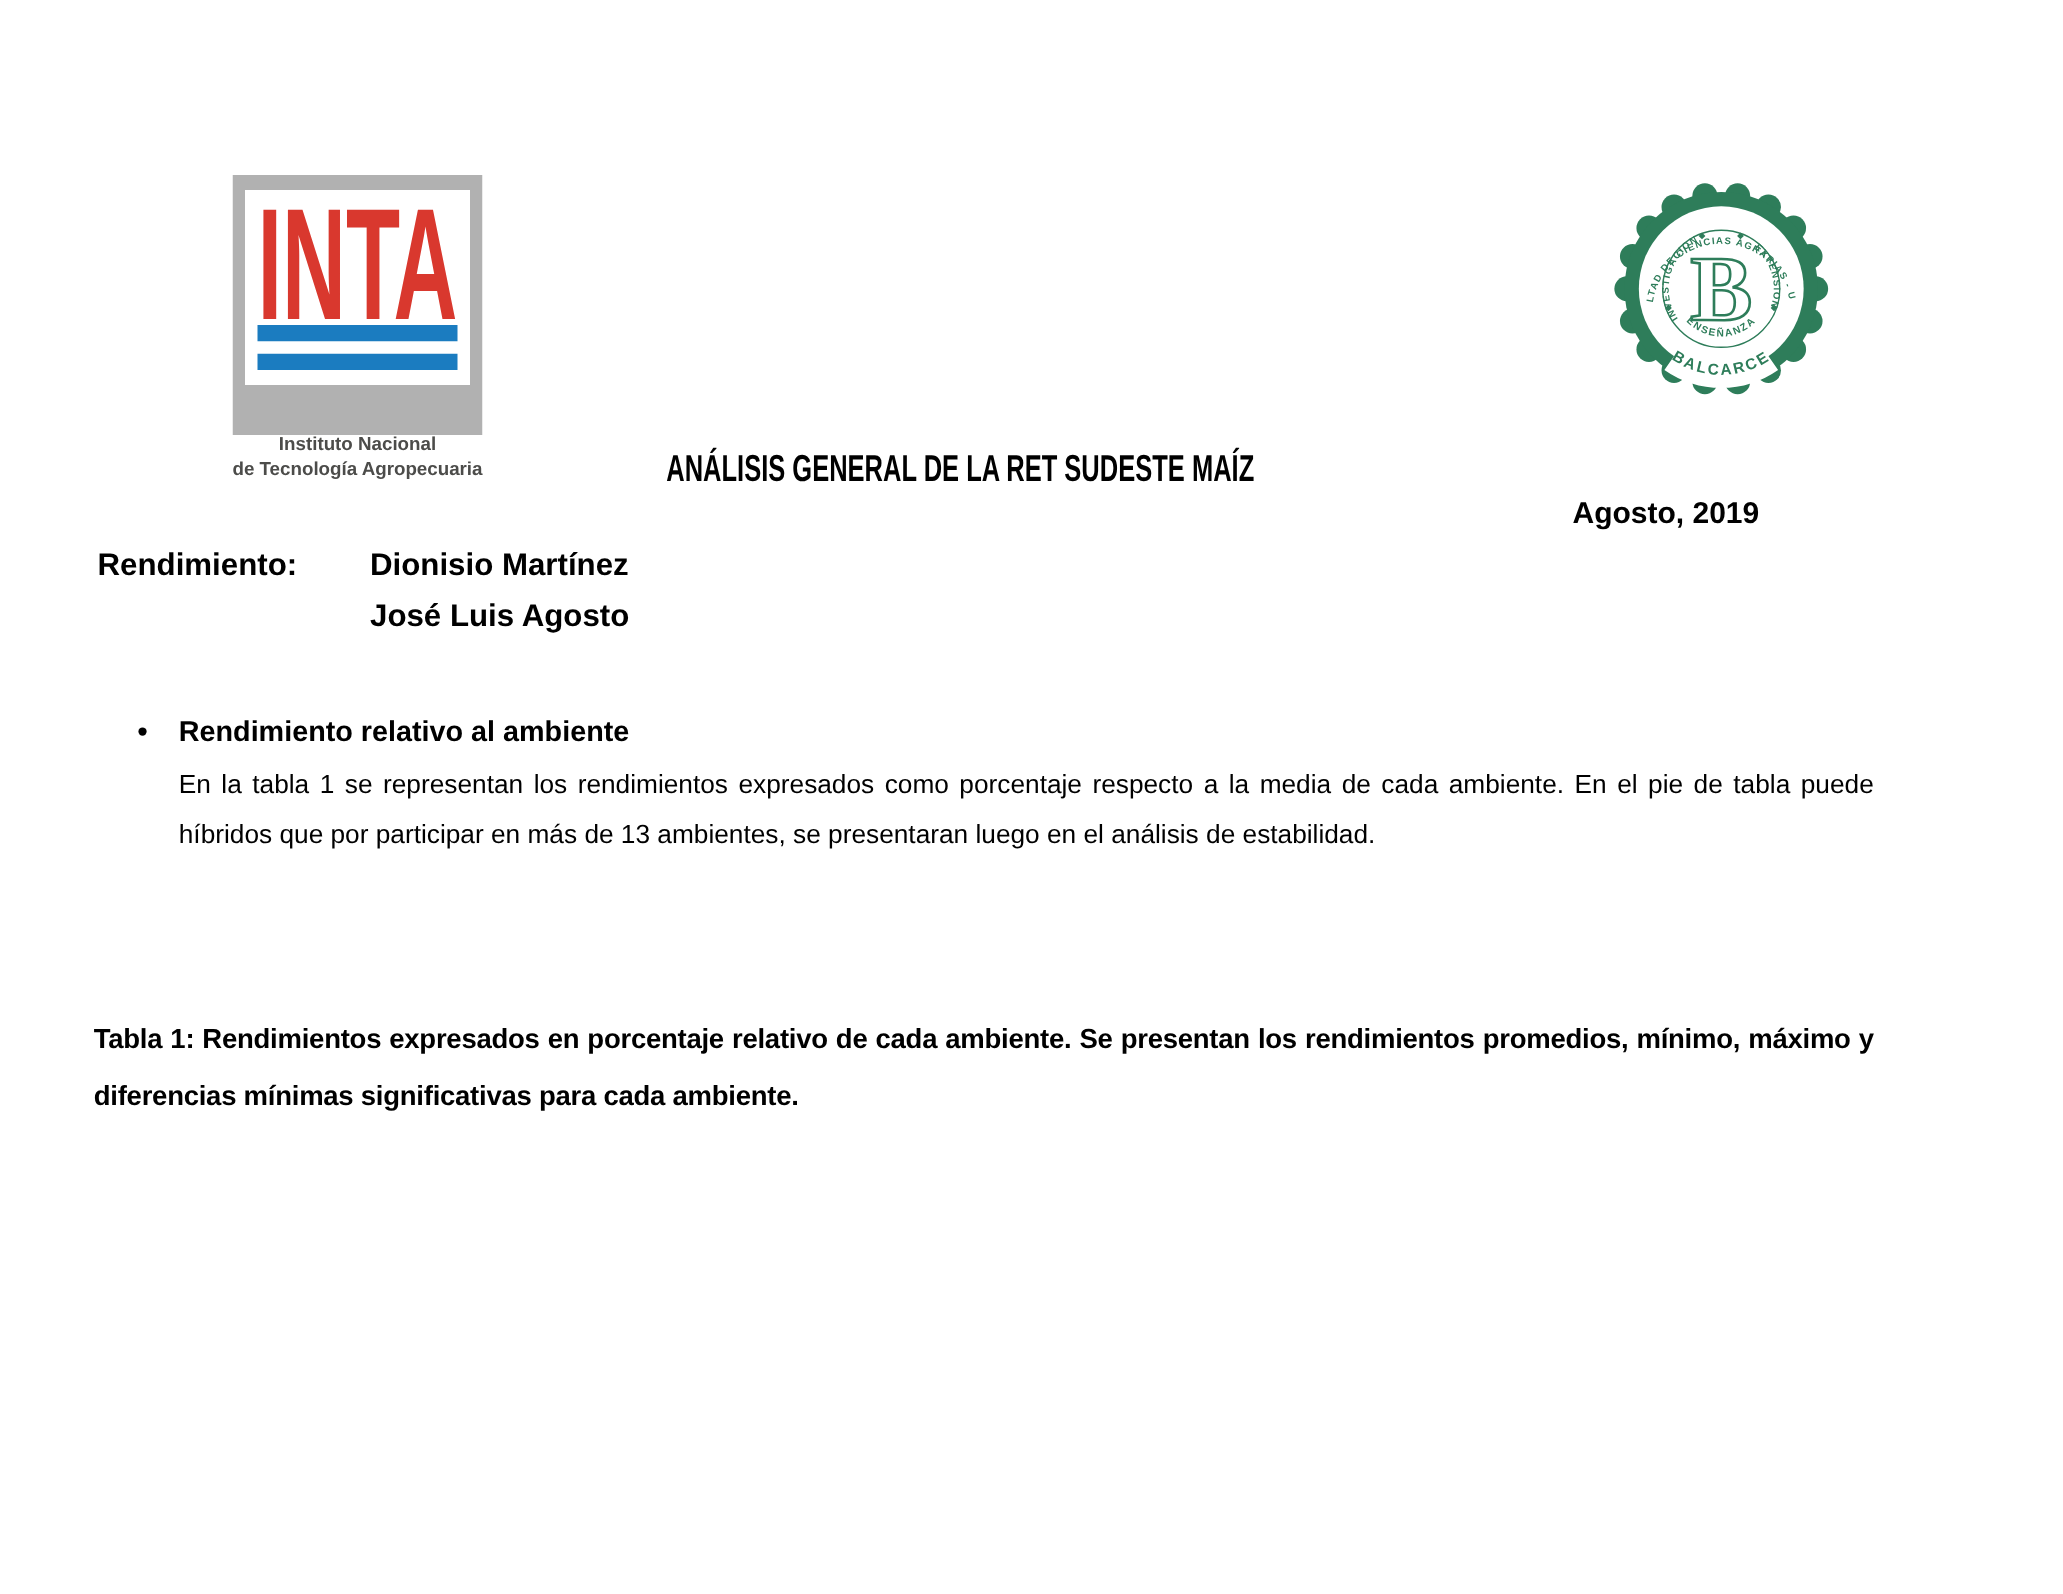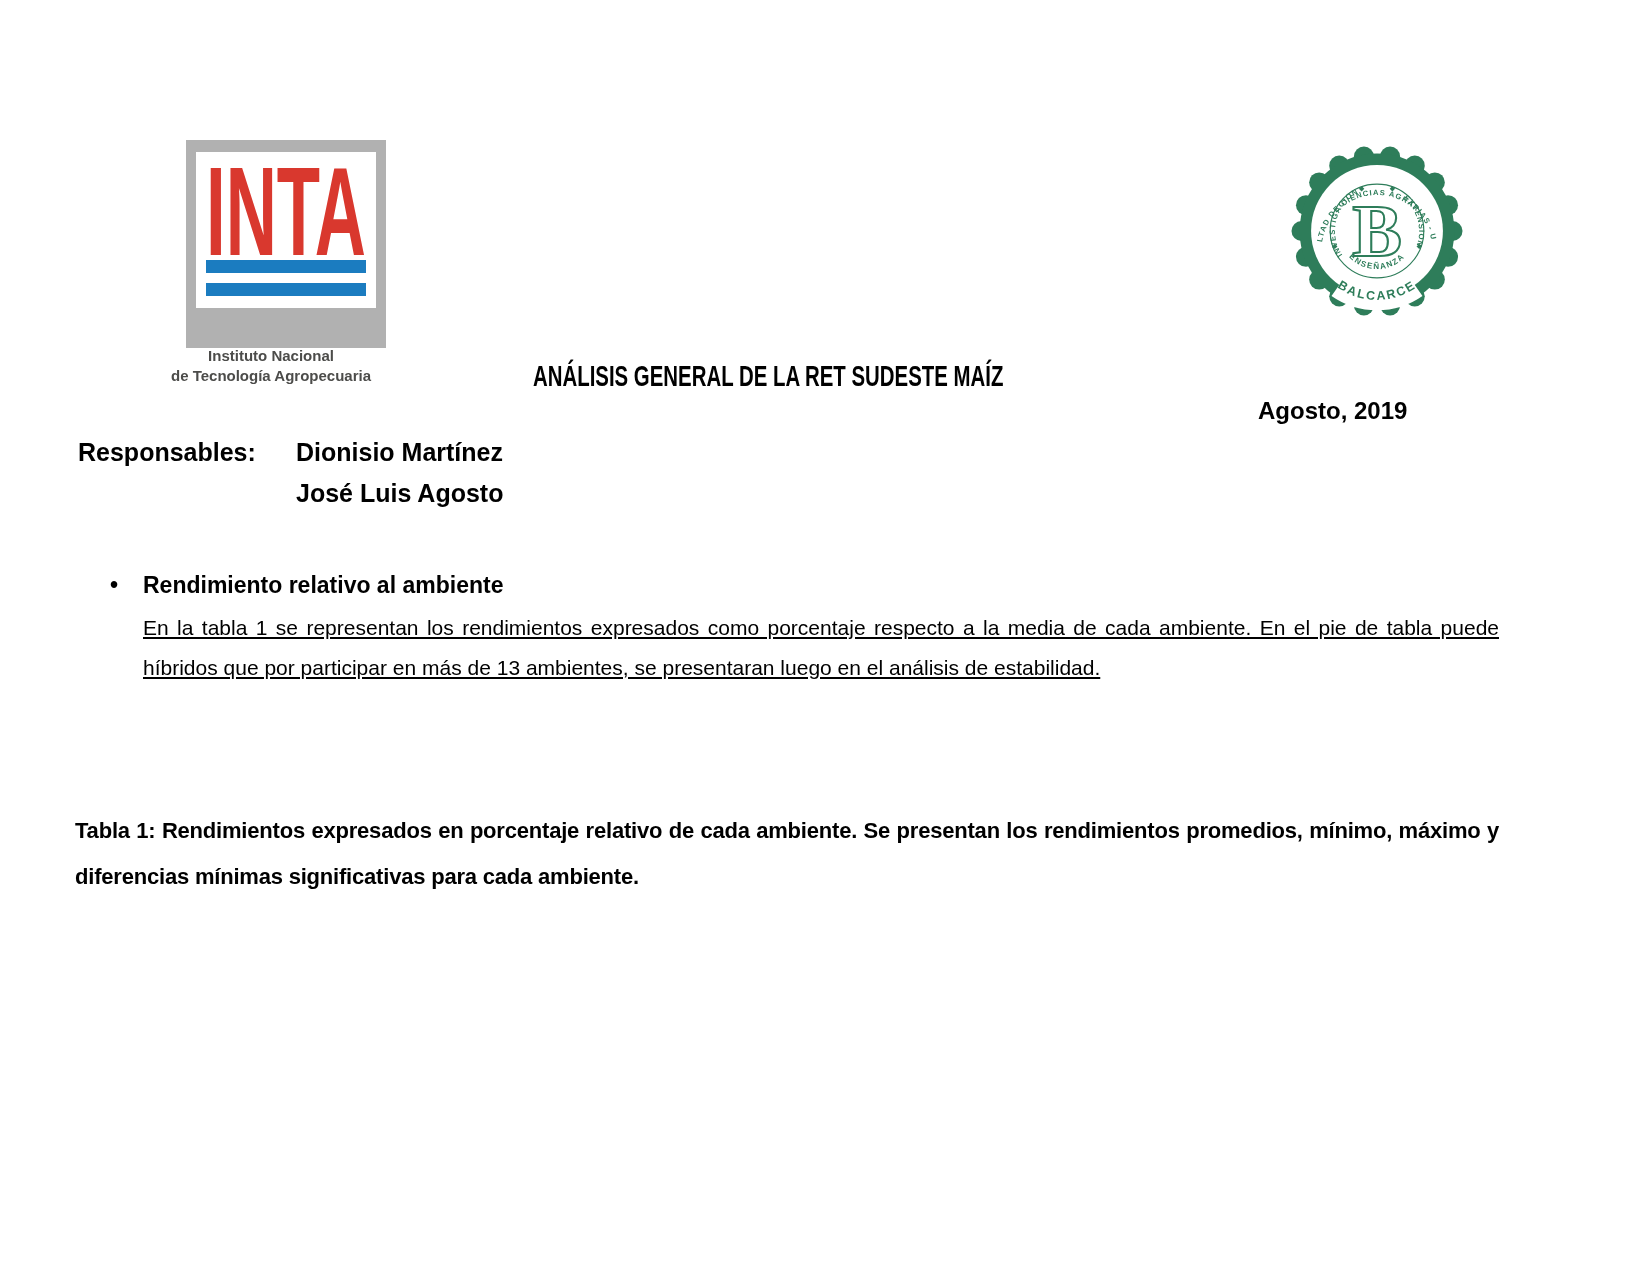--- a/index.html
+++ b/index.html
@@ -1,41 +1,41 @@
 <!DOCTYPE html>
 <html><head>
 <meta charset="utf-8">
 <style>
   html,body{margin:0;padding:0;background:#fff;}
   .page{position:relative;width:1650px;height:1145px;background:#ffffff;
         font-family:"Liberation Sans",sans-serif;color:#000;overflow:hidden;}
   .abs{position:absolute;}
   .b{font-weight:bold;}
   .jline{text-align:justify;text-align-last:justify;white-space:nowrap;}
-  .pline{height:40px;line-height:40px;font-size:21px;text-decoration:underline;}
+  .pline{height:40px;line-height:40px;font-size:21px;}
   .title{font-size:30px;font-weight:bold;line-height:36px;white-space:nowrap;
          transform:scaleX(0.68);transform-origin:0 50%;letter-spacing:0px;}
   .capline{height:46px;line-height:46px;font-size:22px;font-weight:bold;letter-spacing:-0.2px;}
   .logo-caption{width:240px;text-align:center;font-size:15px;font-weight:bold;
                 line-height:20px;color:#4c4c4a;}
 </style>
 </head>
 <body>
 
 <div class="page">
 
   <svg class="abs" style="left:186px;top:140px;" width="200" height="208" viewBox="0 0 200 208">
     <rect x="0" y="0" width="200" height="208" fill="#b1b1b1"></rect>
     <rect x="10" y="12" width="180" height="156" fill="#ffffff"></rect>
     <text x="100" y="115" text-anchor="middle" font-family="Liberation Sans, sans-serif" font-size="127" font-weight="bold" fill="#d9382e" textLength="160" lengthAdjust="spacingAndGlyphs">INTA</text>
     <rect x="20" y="120" width="160" height="13" fill="#1b7cc0"></rect>
     <rect x="20" y="143" width="160" height="13" fill="#1b7cc0"></rect>
   </svg>
 
-  <div class="abs logo-caption" style="left:151px;top:346px;">
+  <div class="abs logo-caption" style="left:166px;top:346px;">
     <div>Instituto Nacional</div>
     <div>de Tecnología Agropecuaria</div>
   </div>
 
   <svg class="abs" style="left:1291px;top:145px;" width="172" height="172" viewBox="0 0 180 180">
     <g fill="#2e7d5a">
       <circle cx="169" cy="90" r="10.5"></circle>
         <circle cx="164.3" cy="117" r="10.5"></circle>
       <circle cx="150.5" cy="140.8" r="10.5"></circle>
         <circle cx="129.5" cy="158.4" r="10.5"></circle>
@@ -85,21 +85,21 @@
       <rect x="104.1" y="43.8" width="4" height="4" transform="rotate(45 106.1 45.8)"></rect>
       <rect x="43.8" y="104.1" width="4" height="4" transform="rotate(45 45.8 106.1)"></rect>
       <rect x="132.2" y="104.1" width="4" height="4" transform="rotate(45 134.2 106.1)"></rect>
     </g>
     <text x="90" y="116" text-anchor="middle" font-family="Liberation Serif, serif" font-size="78" font-weight="bold" fill="#ffffff" stroke="#2e7d5a" stroke-width="2.2">B</text>
   </svg>
 
   <div class="abs title" style="left:533px;top:358px;">ANÁLISIS GENERAL DE LA RET SUDESTE MAÍZ</div>
   <div class="abs b" style="left:1258px;top:396px;font-size:24px;line-height:30px;">Agosto, 2019</div>
 
-  <div class="abs b" style="left:78px;top:436px;font-size:25px;line-height:32px;">Responsables:</div>
+  <div class="abs b" style="left:78px;top:436px;font-size:25px;line-height:32px;">Rendimiento:</div>
   <div class="abs b" style="left:296px;top:436px;font-size:25px;line-height:32px;">Dionisio Martínez</div>
   <div class="abs b" style="left:296px;top:477px;font-size:25px;line-height:32px;">José Luis Agosto</div>
 
   <div class="abs b" style="left:110px;top:570px;font-size:23px;line-height:30px;">•</div>
   <div class="abs b" style="left:143px;top:570px;font-size:23px;line-height:30px;">Rendimiento relativo al ambiente</div>
 
   <div class="abs" style="left:143px;top:608px;width:1356px;">
     <div class="pline jline">En la tabla 1 se representan los rendimientos expresados como porcentaje respecto a la media de cada ambiente. En el pie de tabla puede</div>
     <div class="pline">híbridos que por participar en más de 13 ambientes, se presentaran luego en el análisis de estabilidad.</div>
   </div>

